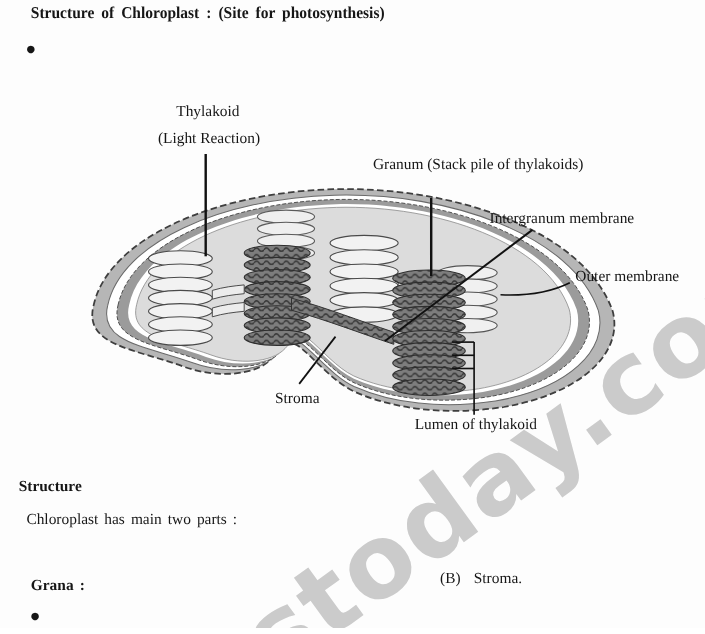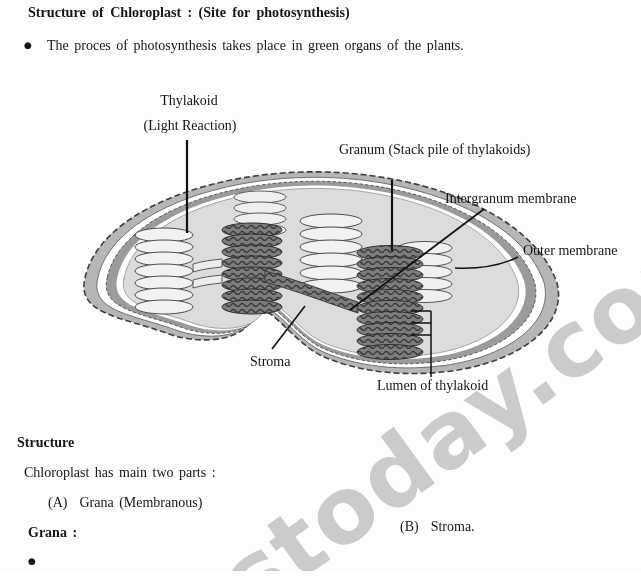--- a/index.html
+++ b/index.html
@@ -25,21 +25,20 @@
   }
 </style>
 </head>
 <body>
 
 <div class="canvas">
 
   <div class="txt title bold" style="left:28px;top:4px;">Structure of Chloroplast : (Site for photosynthesis)</div>
 
   <span class="bullet-dot" style="left:24px;top:40px;">●</span>
-  <div class="txt" style="left:47px;top:37px;">The proces of photosynthesis takes place in green organs of the plants.</div>
 
   <svg class="diagram-svg" width="581" height="325" viewBox="0 0 581 325">
     <defs>
       <path id="beanPath" d="M 25 193 C 38 132, 135 90, 243 87 C 355 84, 472 126, 497 198
                              C 507 236, 468 273, 398 285 C 346 293, 298 287, 262 271
                              C 243 262, 228 243, 212 230 C 203 223, 196 231, 187 241
                              C 172 257, 136 259, 106 248 C 62 232, 16 229, 25 193 Z"></path>
       <pattern id="darktex" width="9" height="6" patternUnits="userSpaceOnUse">
         <rect width="9" height="6" fill="#7d7d7d"></rect>
         <path d="M0 4 Q2.2 1 4.5 4 T9 4" stroke="#383838" stroke-width="1.4" fill="none"></path>
@@ -141,23 +140,20 @@
     <text x="385" y="118">Intergranum membrane</text>
     <text x="463" y="170">Outer membrane</text>
     <text x="190" y="281">Stroma</text>
     <text x="317" y="305">Lumen of thylakoid</text>
   </svg>
 
   <div class="txt bold" style="left:17px;top:434px;">Structure</div>
 
   <div class="txt" style="left:24px;top:464px;text-align:right;">Chloroplast has main two parts :</div>
 
-  <div class="txt ab-row" style="left:48px;top:494px;">
-    <span class="ab-label">(A)</span><span>Grana (Membranous)</span>
-  </div>
   <div class="txt ab-row" style="left:400px;top:518px;">
     <span class="ab-label">(B)</span><span>Stroma.</span>
   </div>
 
   <div class="txt bold" style="left:28px;top:524px;">Grana :</div>
 
   <span class="bullet-dot" style="left:28px;top:556px;">●</span>
 
   <div class="watermark">studiestoday.com</div>
 

